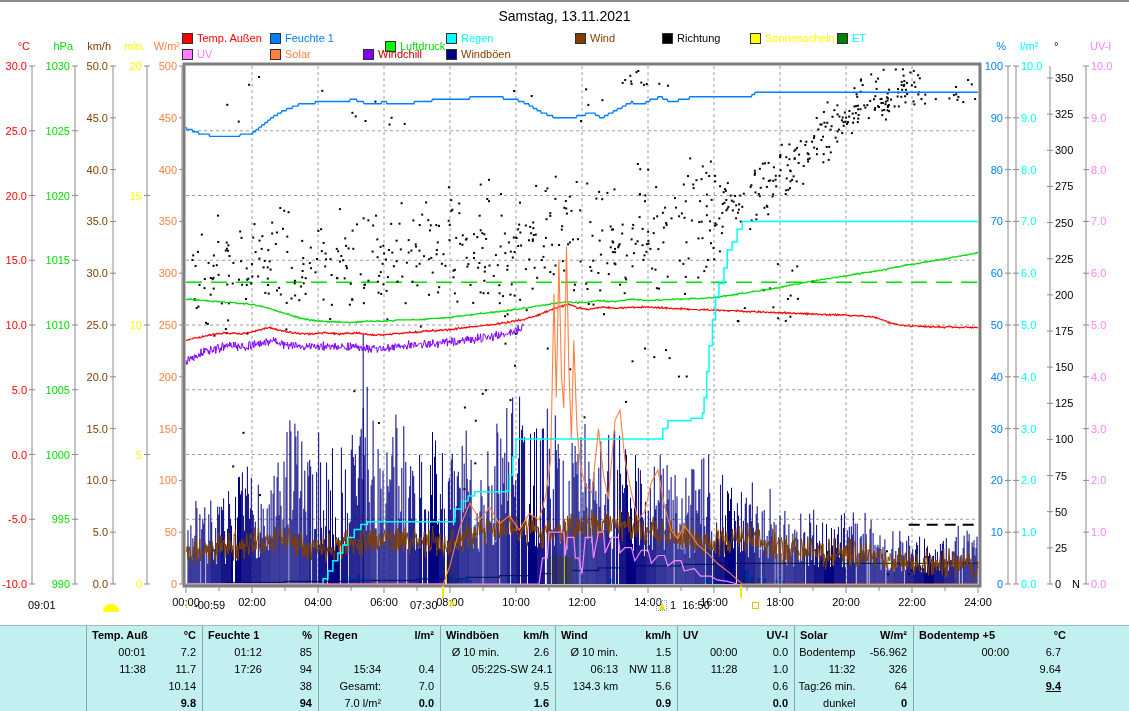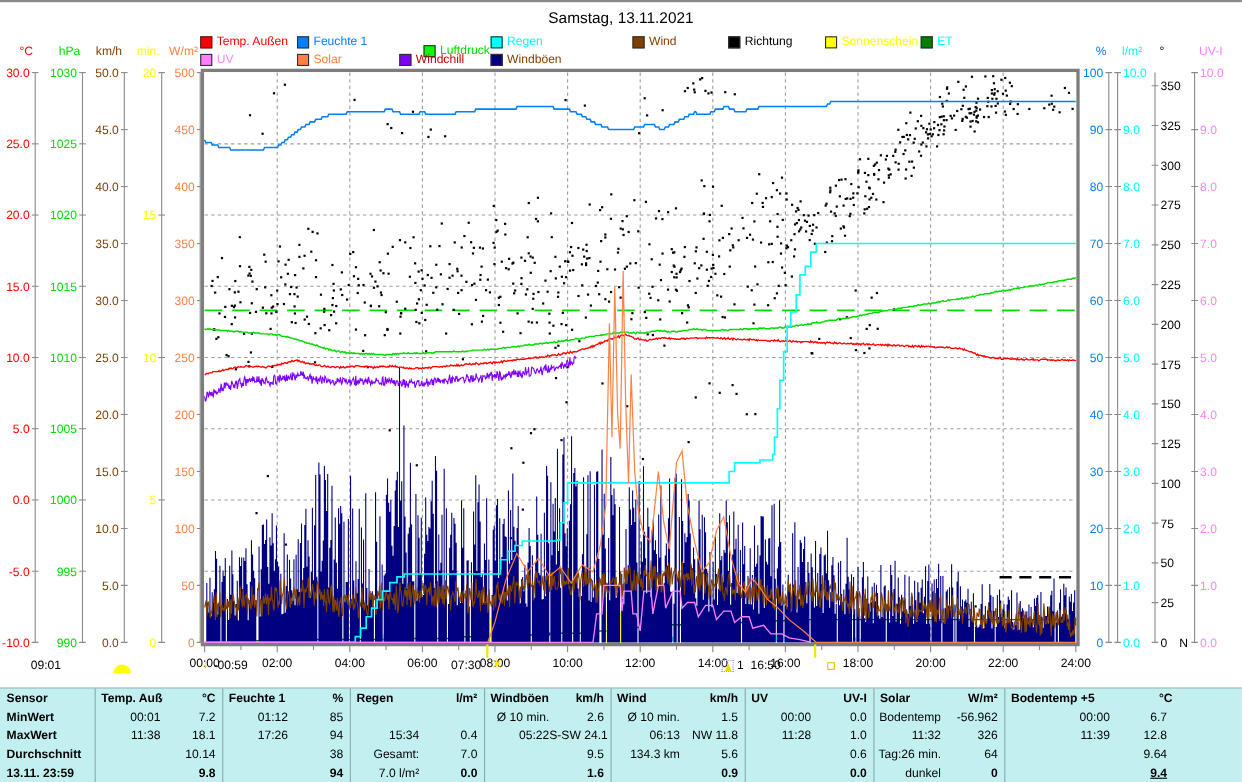--- a/index.html
+++ b/index.html
@@ -1247,39 +1247,32 @@
   <div class="ann" style="left:194px;top:599px"><span>-00:59</span></div>
   <div class="ann" style="left:410px;top:599px"><span>07:30</span></div>
   <span class="sunray" style="left:446px;top:596px">☀</span>
   <span class="moonbox" style="left:656px;top:600px">
       <span class="tri"></span>
     </span>
   <div class="ann" style="left:670px;top:599px"><span>1</span>  <span>16:50</span></div>
   <span class="ysq" style="left:752px;top:602px"></span>
 
   <div class="wtable" id="wtable">
-      <div class="tcol labelcol" style="left: 0px; width: 86px;">
-        <div class="trow hdr">Sensor</div>
-        <div class="trow">MinWert</div>
-        <div class="trow">MaxWert</div>
-        <div class="trow">Durchschnitt</div>
-        <div class="trow">13.11. 23:59</div>
-      </div>
       <div class="tcol sep" style="left: 86px; width: 116px;">
         <div class="trow hdr">
           <span class="tl">Temp. Außen</span>
           <span class="tv">°C</span>
         </div>
         <div class="trow">
           <span class="tl">00:01</span>
           <span class="tv">7.2</span>
         </div>
         <div class="trow">
           <span class="tl">11:38</span>
-          <span class="tv">18.1</span>
+          <span class="tv">11.7</span>
         </div>
         <div class="trow">
           <span class="tl"></span>
           <span class="tv">10.14</span>
         </div>
         <div class="trow last">
           <span class="tl"></span>
           <span class="tv">9.8</span>
         </div>
       </div>
@@ -1418,24 +1411,20 @@
       <div class="tcol sep" style="left: 913px; width: 216px;">
         <div class="trow hdr">
           <span class="tl" style="flex: 0 0 95px;">Bodentemp +5</span>
           <span class="tv" style="flex: 0 0 52px;">°C</span>
         </div>
         <div class="trow">
           <span class="tl" style="flex: 0 0 95px;">00:00</span>
           <span class="tv" style="flex: 0 0 52px;">6.7</span>
         </div>
         <div class="trow">
-          <span class="tl" style="flex: 0 0 95px;">11:39</span>
-          <span class="tv" style="flex: 0 0 52px;">12.8</span>
-        </div>
-        <div class="trow">
           <span class="tl" style="flex: 0 0 95px;"></span>
           <span class="tv" style="flex: 0 0 52px;">9.64</span>
         </div>
         <div class="trow last">
           <span class="tl" style="flex: 0 0 95px;"></span>
           <span class="tv" style="flex: 0 0 52px; text-decoration: underline;">9.4</span>
         </div>
       </div>
     </div>
 </div>

